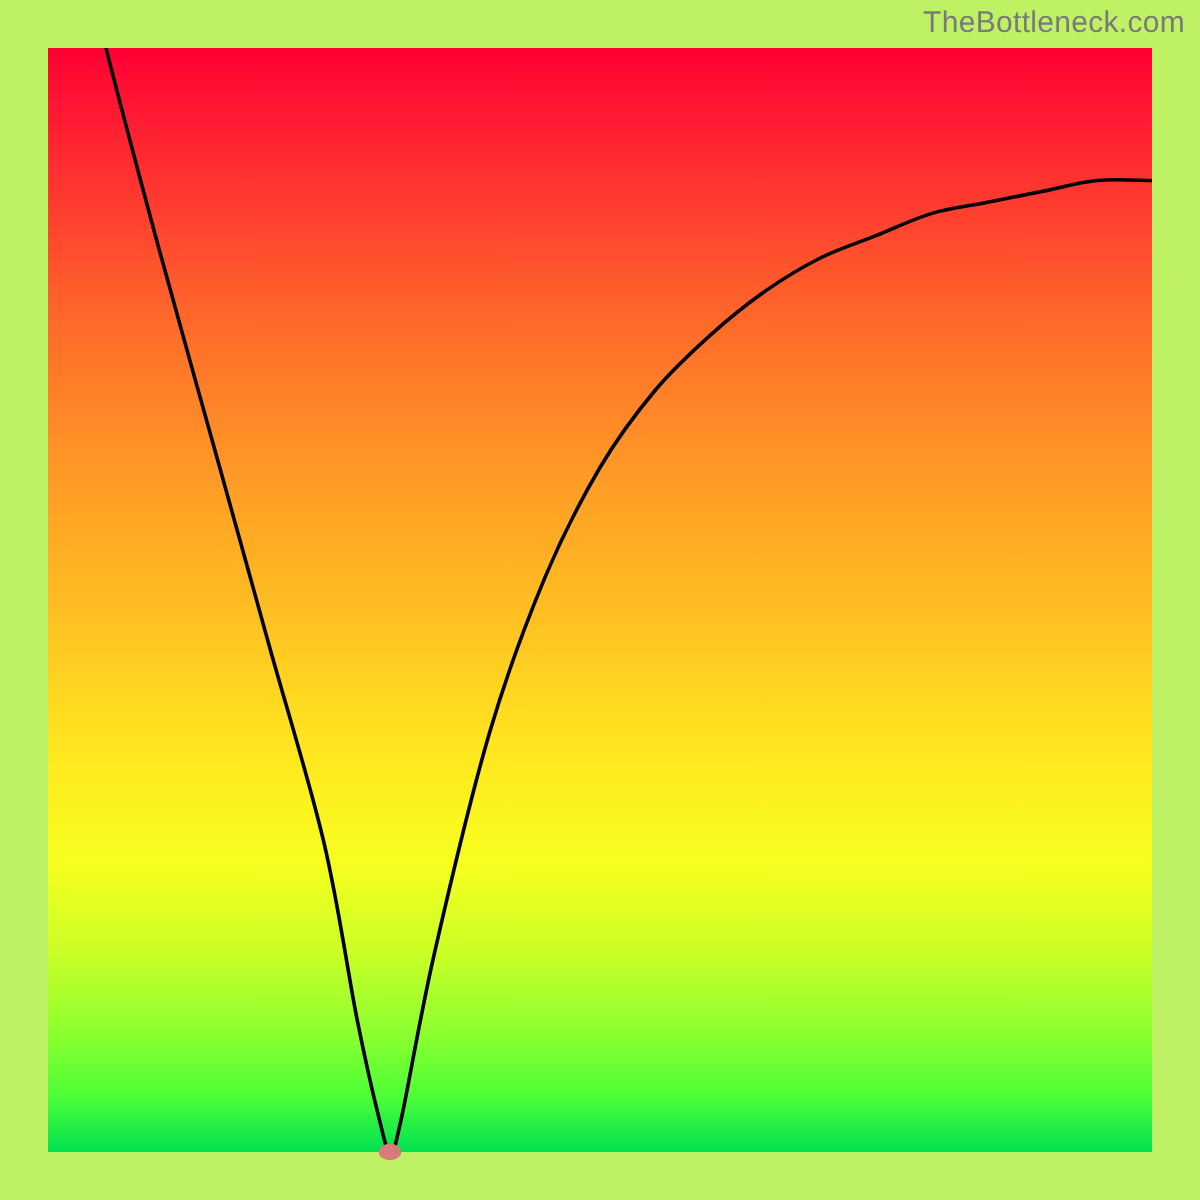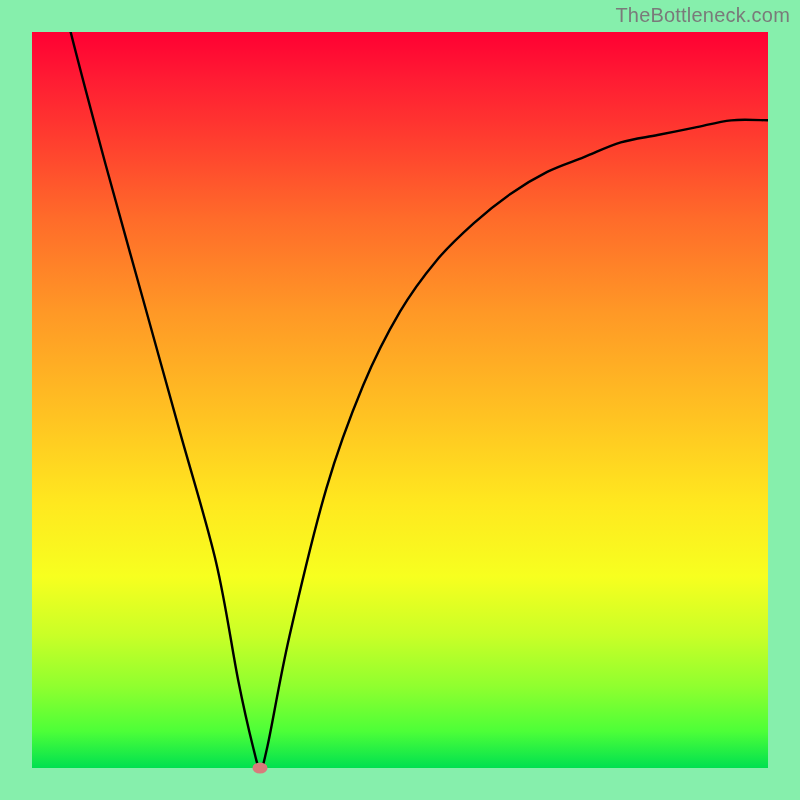--- a/index.html
+++ b/index.html
@@ -8,21 +8,21 @@
     width: 800px;
     height: 800px;
     background: #000;
     overflow: hidden;
     font-family: Arial, Helvetica, sans-serif;
   }
   .frame {
     position: relative;
     width: 800px;
     height: 800px;
-    background: #86efac;
+    background: #bef264;
   }
   .watermark {
     position: absolute;
     top: 4px;
     right: 10px;
     color: #7a7a7a;
     font-size: 20px;
     font-weight: 500;
     letter-spacing: 0.2px;
     z-index: 10;

